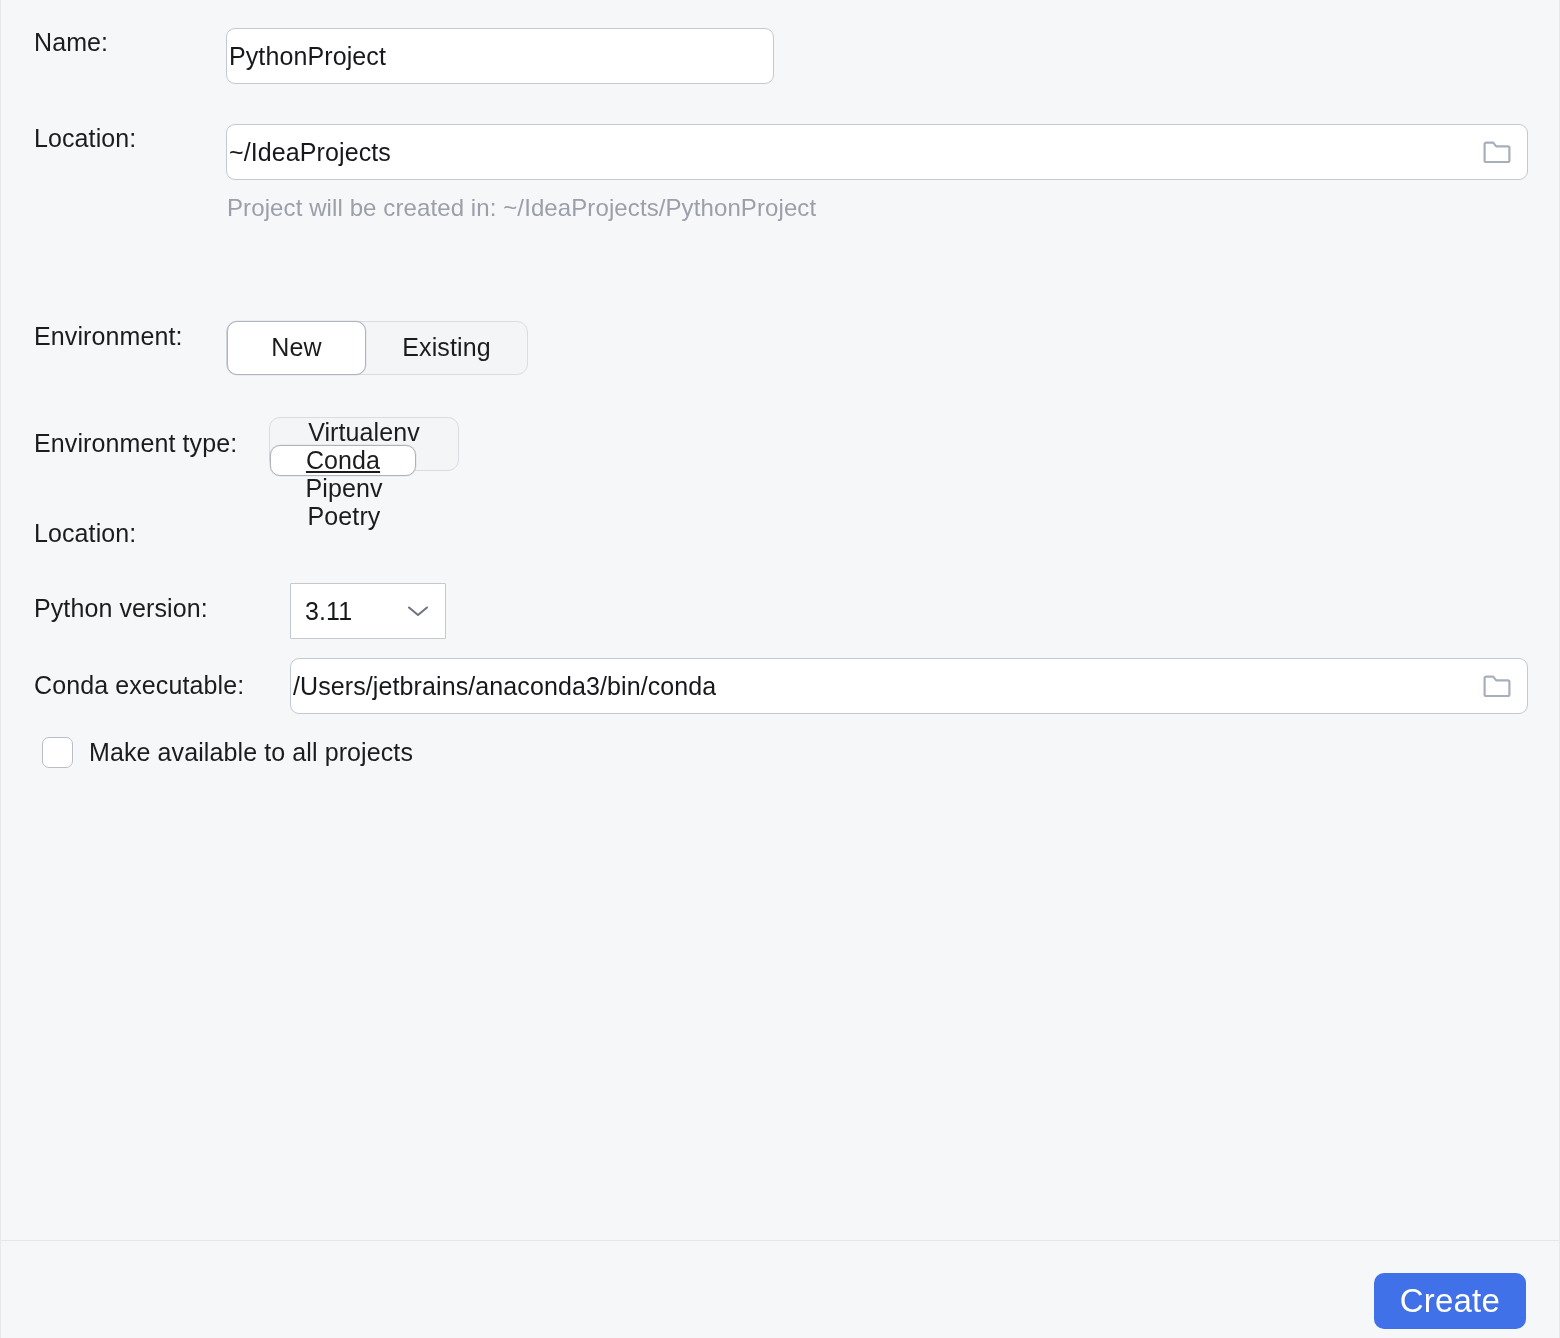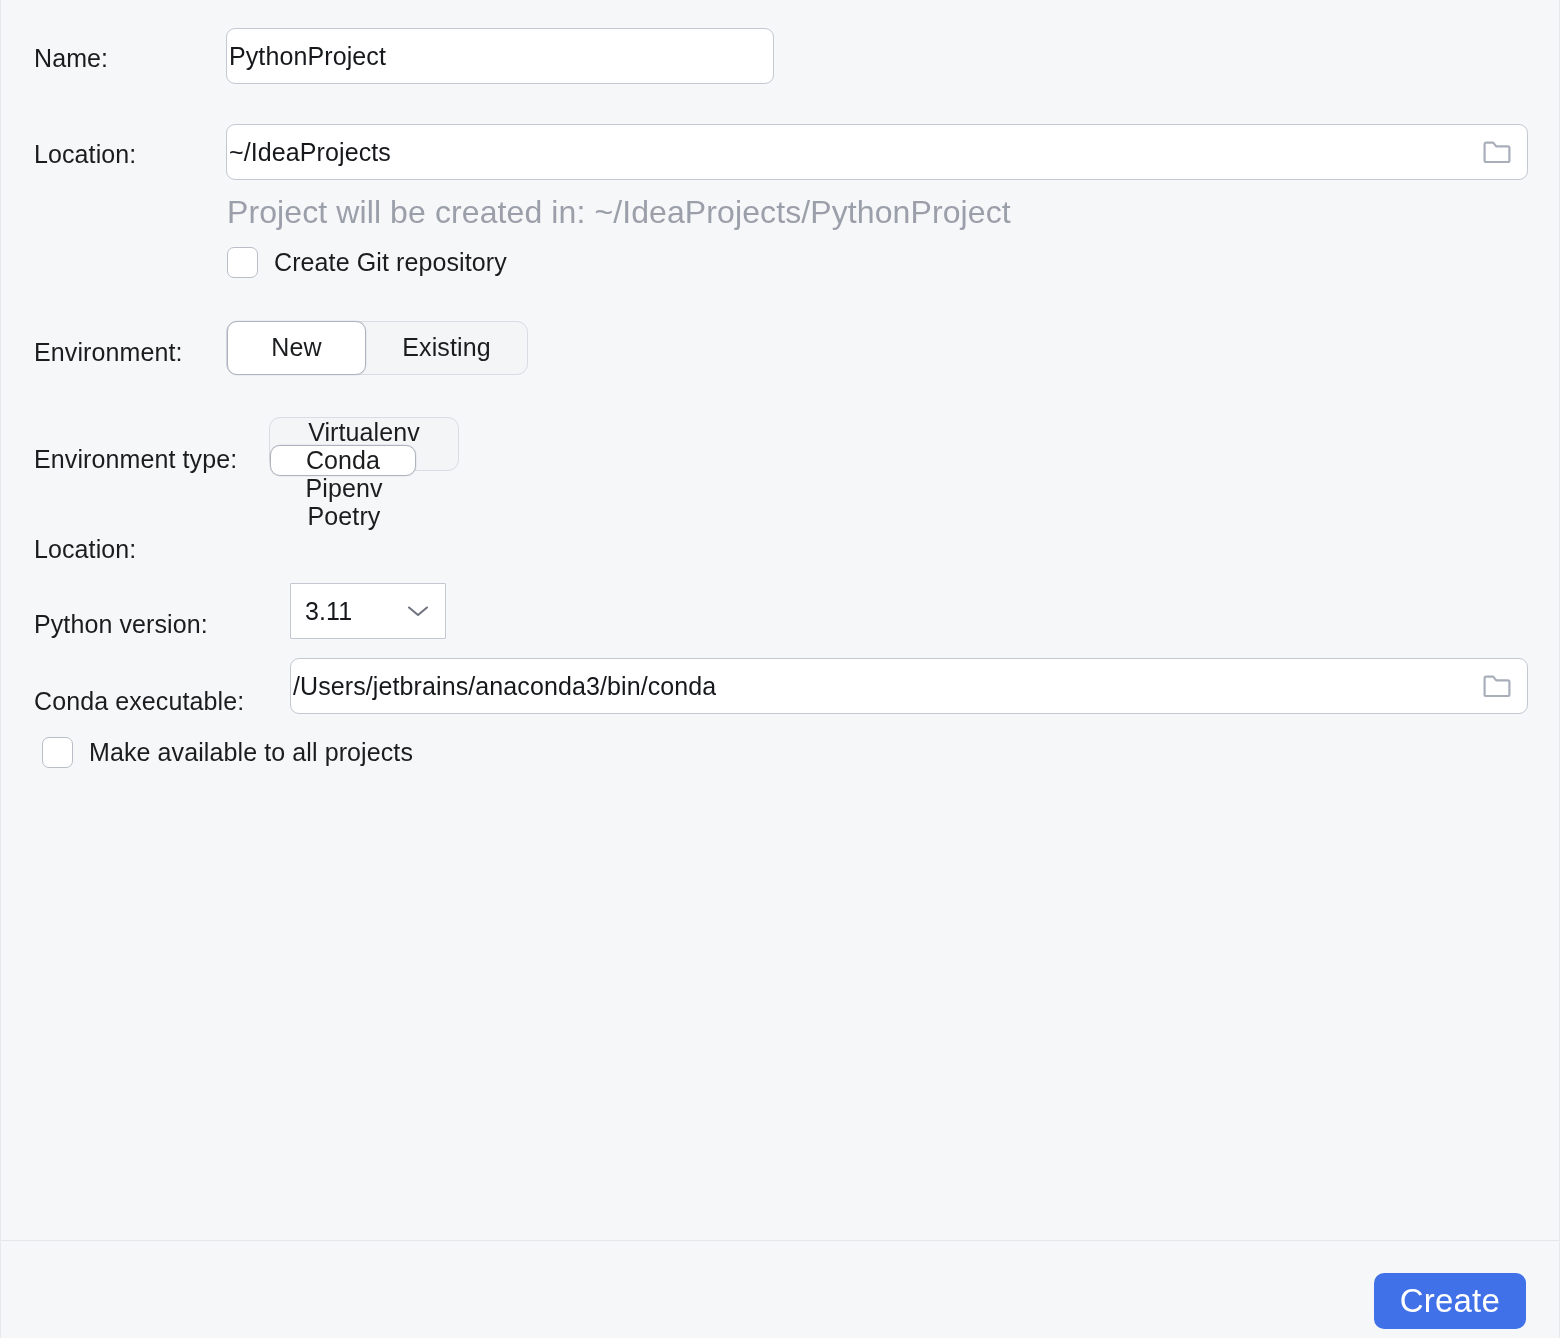--- a/index.html
+++ b/index.html
@@ -32,21 +32,20 @@
     top: 0;
     right: 0;
     bottom: 98px;
     padding: 0;
   }
 
   .row {
     position: absolute;
     display: flex;
     align-items: center;
-    margin-top: 16px;
   }
 
   .label {
     font-size: 25px;
     color: #1b1c1e;
     white-space: nowrap;
     letter-spacing: 0.1px;
   }
 
   
@@ -77,21 +76,21 @@
     height: 24px;
     display: flex;
     align-items: center;
     justify-content: center;
     cursor: pointer;
   }
 
   
   .hint {
     position: absolute;
-    font-size: 32px;
+    font-size: 24px;
     color: #9b9fa9;
     letter-spacing: 0.1px;
     white-space: nowrap;
   }
 
   
   .checkbox-row {
     position: absolute;
     display: flex;
     align-items: center;
@@ -226,39 +225,35 @@
       <span class="value" title="~/IdeaProjects">~/IdeaProjects</span>
       <span class="browse">
         <svg width="28" height="23" viewBox="0 0 28 23" fill="none" aria-hidden="true">
           <path d="M1.6 3.2 A1.6 1.6 0 0 1 3.2 1.6 H10.2 L13.2 5.4 H24.8 A1.6 1.6 0 0 1 26.4 7 V19.4 A1.6 1.6 0 0 1 24.8 21 H3.2 A1.6 1.6 0 0 1 1.6 19.4 Z" stroke="#a9aebb" stroke-width="2.2" stroke-linejoin="round" fill="none"></path>
         </svg>
       </span>
     </div>
 
     <div class="hint" style="left:226px; top:194px;">Project will be created in: ~/IdeaProjects/PythonProject</div>
 
-    <div class="checkbox-row" style="left:226px; top:247px;">
-      <span class="checkbox"></span>
-      <span class="checkbox-label">Create Git repository</span>
-    </div>
 
     <div class="row" style="left:33px; top:322px;">
       <span class="label">Environment:</span>
     </div>
     <div class="segmented" style="position:absolute; left:225px; top:321px;">
       <div class="seg selected" style="width:139px;">New</div>
       <div class="seg" style="width:161px;">Existing</div>
     </div>
 
     <div class="row" style="left:33px; top:429px;">
       <span class="label">Environment type:</span>
     </div>
     <div class="segmented" style="position:absolute; left:268px; top:417px;flex-direction:column;">
       <div class="seg" style="width:188px;">Virtualenv</div>
-      <div class="seg selected" style="width:146px;">Conda</div>
+      <div class="seg selected" style="width:146px;text-decoration:underline;">Conda</div>
       <div class="seg" style="width:148px;">Pipenv</div>
       <div class="seg" style="width:148px;">Poetry</div>
     </div>
 
     <div class="row" style="left:33px; top:519px;">
       <span class="label">Location:</span>
     </div>
 
     <div class="row" style="left:33px; top:594px;">
       <span class="label">Python version:</span>

